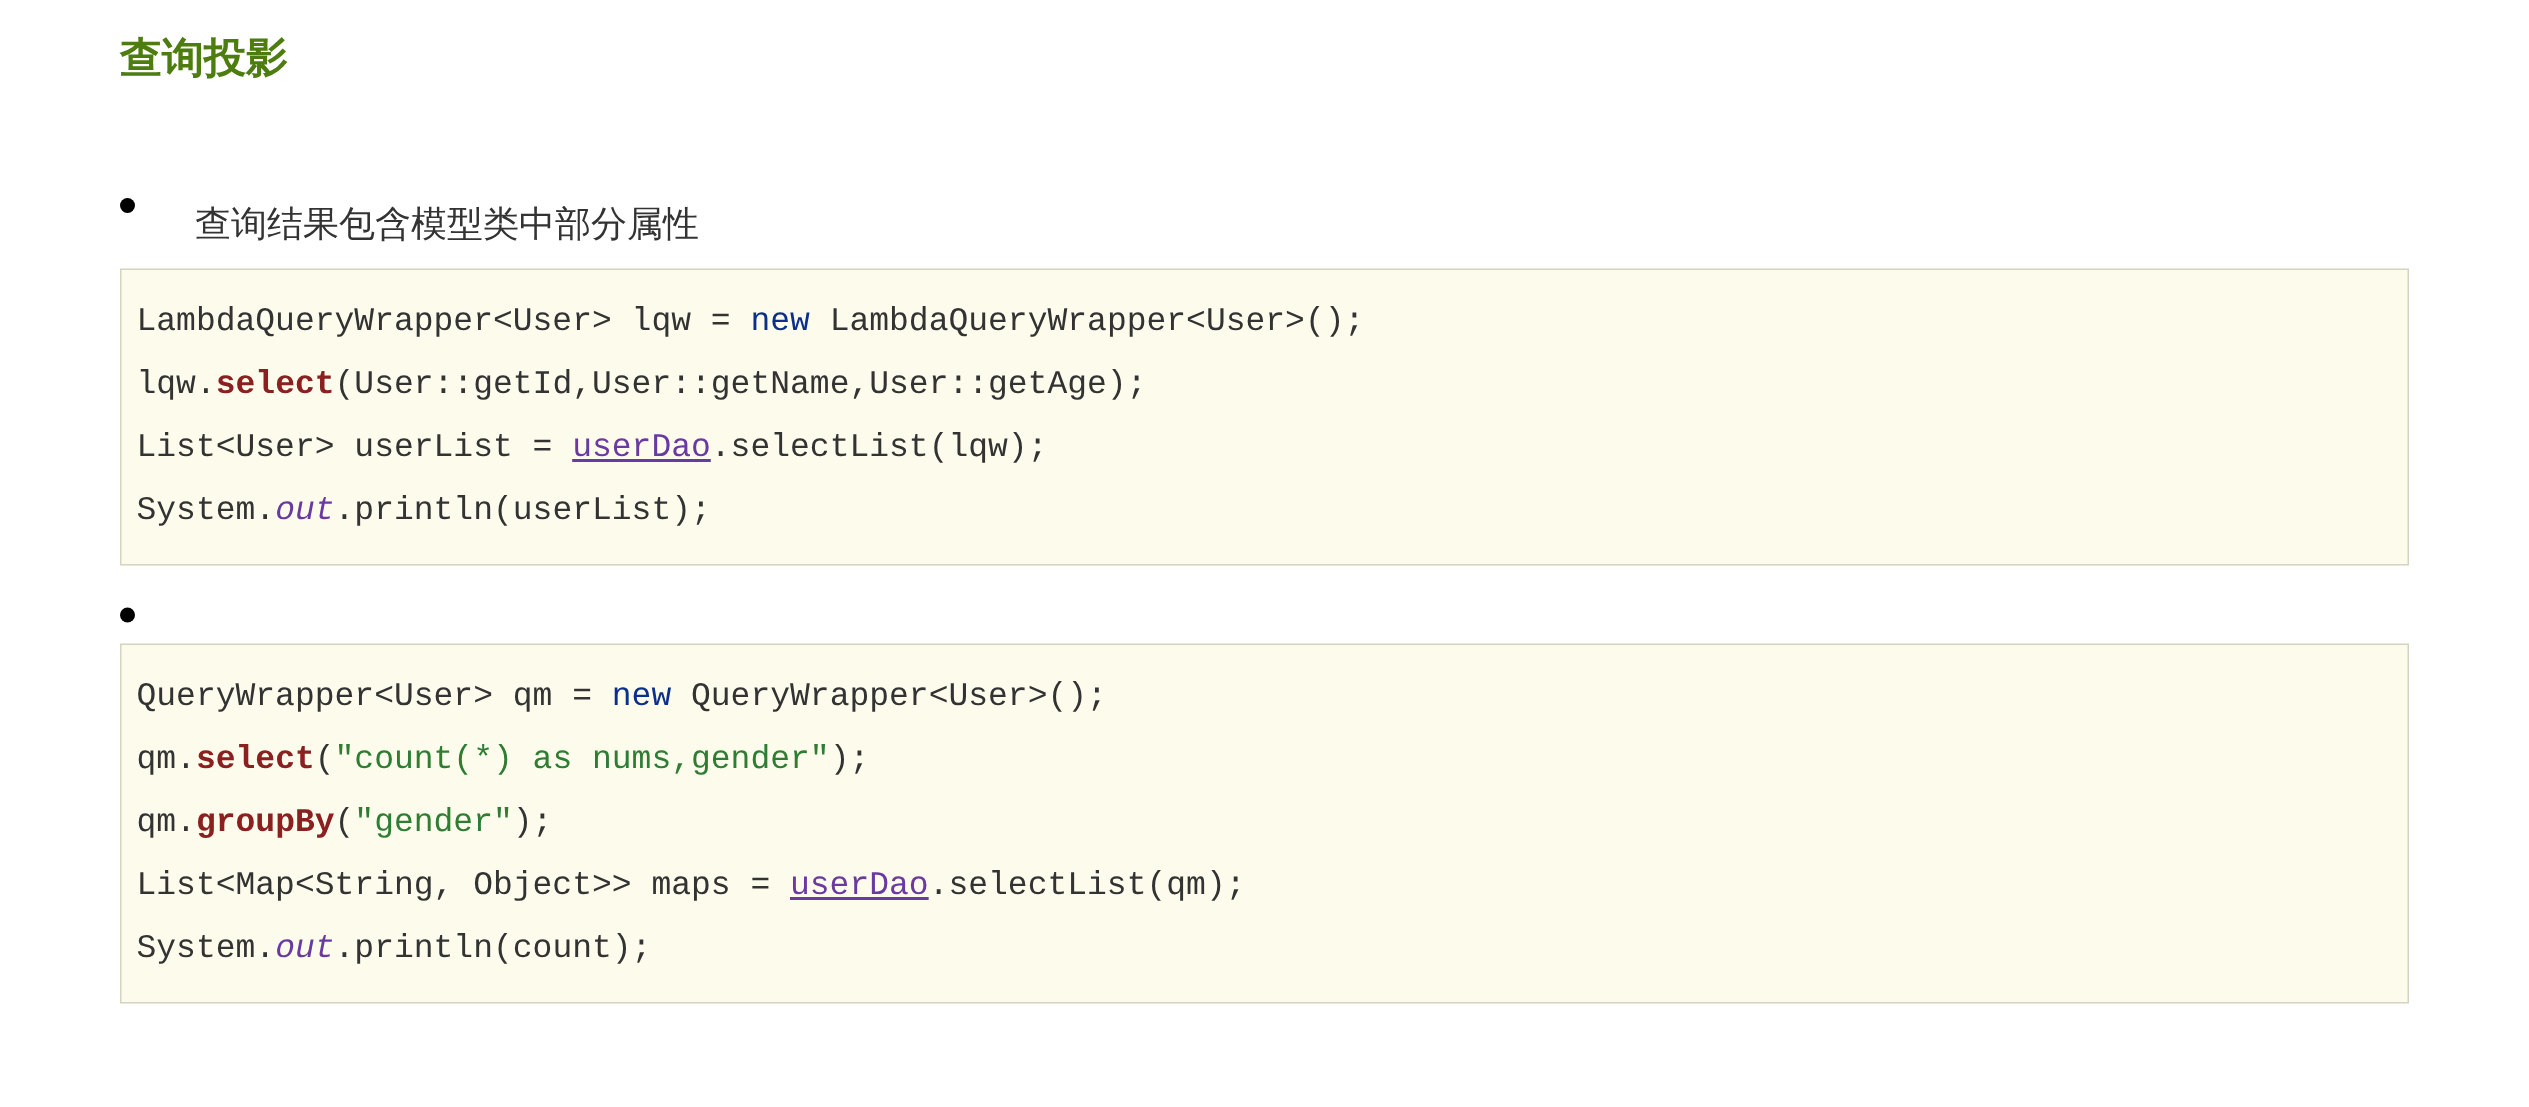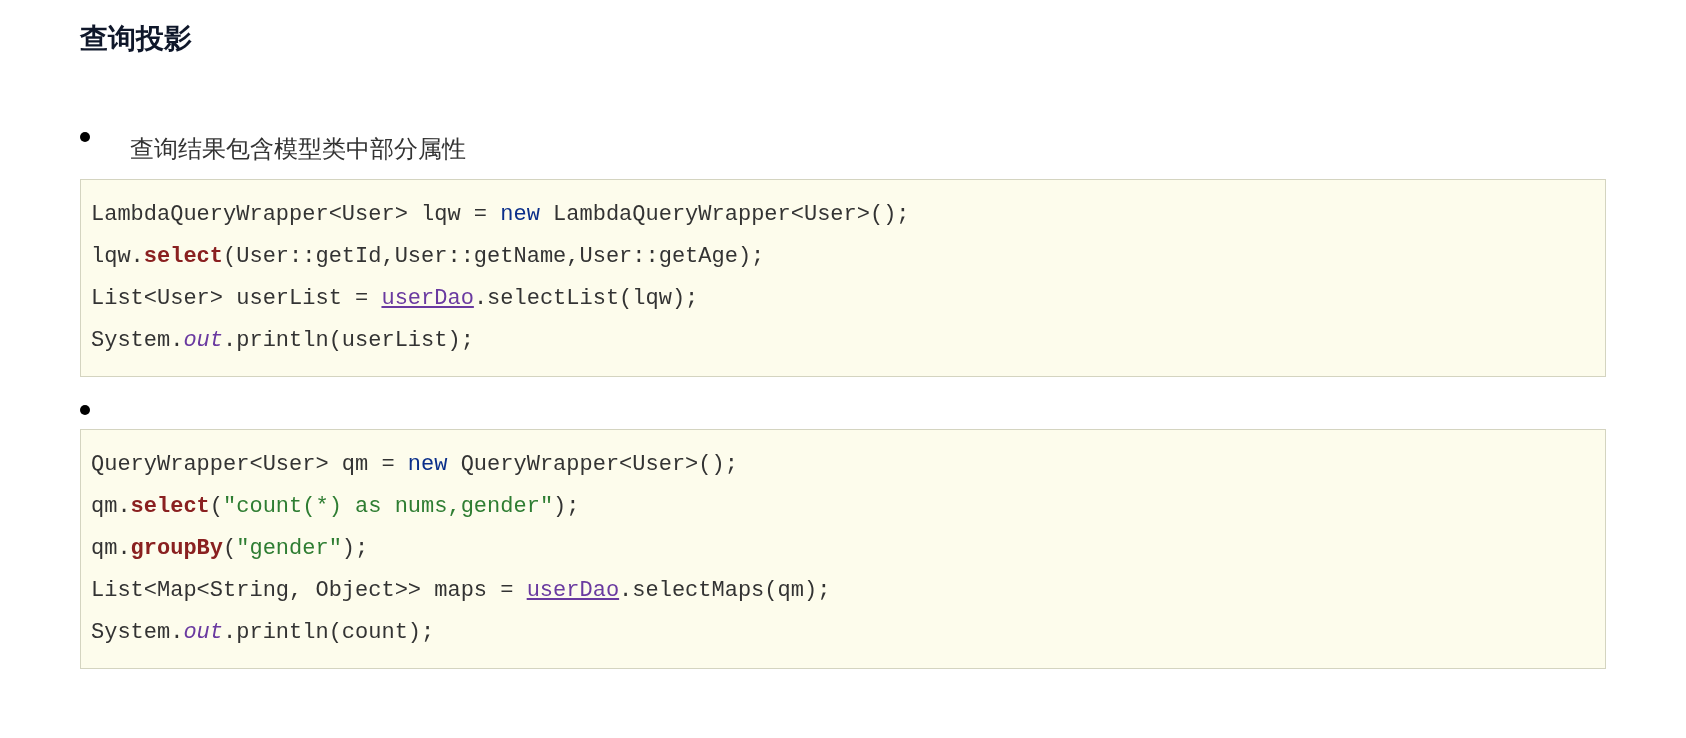--- a/index.html
+++ b/index.html
@@ -5,21 +5,21 @@
   body {
     margin: 0;
     padding: 20px 80px 40px 80px;
     background: #ffffff;
     font-family: "Microsoft YaHei", "PingFang SC", sans-serif;
     color: #333;
   }
   .heading {
     font-size: 28px;
     font-weight: bold;
-    color: #0f172a;
+    color: #4d7c0f;
     margin: 0 0 50px 0;
   }
   .bullet-line {
     display: flex;
     align-items: center;
     margin: 0 0 14px 0;
   }
   .bullet {
     width: 10px;
     height: 10px;
@@ -66,14 +66,14 @@
 <span>List&lt;User&gt; userList = </span><span class="tok-var">userDao</span><span>.selectList(lqw);</span>
 <span>System.</span><span class="tok-field">out</span><span>.println(userList);</span></div>
 
 <div class="bullet-line">
   <span class="bullet"></span>
 </div>
 
 <div class="code-block"><span>QueryWrapper&lt;User&gt; qm = </span><span class="tok-kw">new</span><span> QueryWrapper&lt;User&gt;();</span>
 <span>qm.</span><span class="tok-method">select</span><span>(</span><span class="tok-str">"count(*) as nums,gender"</span><span>);</span>
 <span>qm.</span><span class="tok-method">groupBy</span><span>(</span><span class="tok-str">"gender"</span><span>);</span>
-<span>List&lt;Map&lt;String, Object&gt;&gt; maps = </span><span class="tok-var">userDao</span><span>.selectMaps(qm);</span>
+<span>List&lt;Map&lt;String, Object&gt;&gt; maps = </span><span class="tok-var">userDao</span><span>.selectList(qm);</span>
 <span>System.</span><span class="tok-field">out</span><span>.println(count);</span></div>
 
 </body></html>

